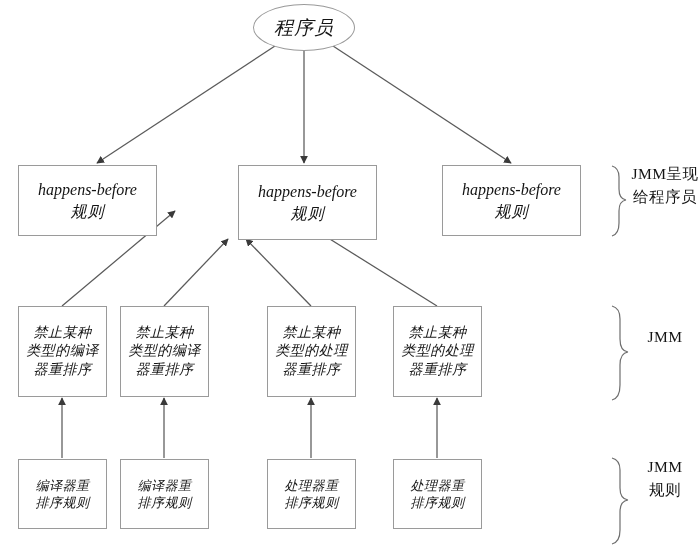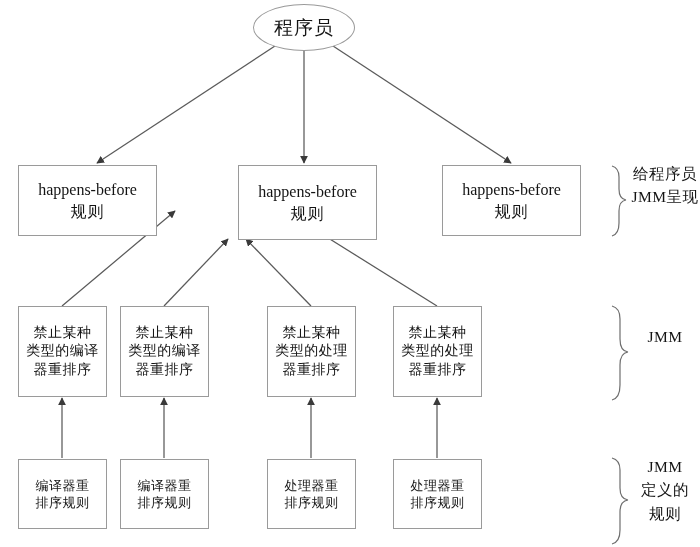--- a/index.html
+++ b/index.html
@@ -34,20 +34,21 @@
     flex-direction: column;
     align-items: center;
     justify-content: center;
     text-align: center;
     line-height: 1.32;
     color: #141414;
   }
   .node .ln {
     display: block;
     white-space: nowrap;
+    font-style: italic;
   }
   .node-root {
     border: 1px solid #9a9a9a;
     border-radius: 50%;
     font-size: 19px;
     letter-spacing: 1px;
   }
   .row-hb { font-size: 16px; }
   .row-hb .ln-cn { letter-spacing: 1px; }
   .row-impl { font-size: 14px; letter-spacing: 0.5px; align-items: center; }
@@ -146,25 +147,24 @@
   <div class="node row-rule" style="left:267px; top:459px; width:89px; height:70px;">
     <span class="ln">处理器重</span>
     <span class="ln">排序规则</span>
   </div>
   <div class="node row-rule" style="left:393px; top:459px; width:89px; height:70px;">
     <span class="ln">处理器重</span>
     <span class="ln">排序规则</span>
   </div>
 
   <div class="annotation" style="left:630px; top:162px; width:70px;">
+    <span class="ln">JMM呈现</span>
     <span class="ln">给程序员</span>
-    <span class="ln">JMM呈现</span>
   </div>
   <div class="annotation" style="left:630px; top:325px; width:70px;">
     <span class="ln">JMM</span>
   </div>
   <div class="annotation" style="left:630px; top:455px; width:70px;">
     <span class="ln">JMM</span>
-    <span class="ln">定义的</span>
     <span class="ln">规则</span>
   </div>
 
 </div>
 
 </body></html>

